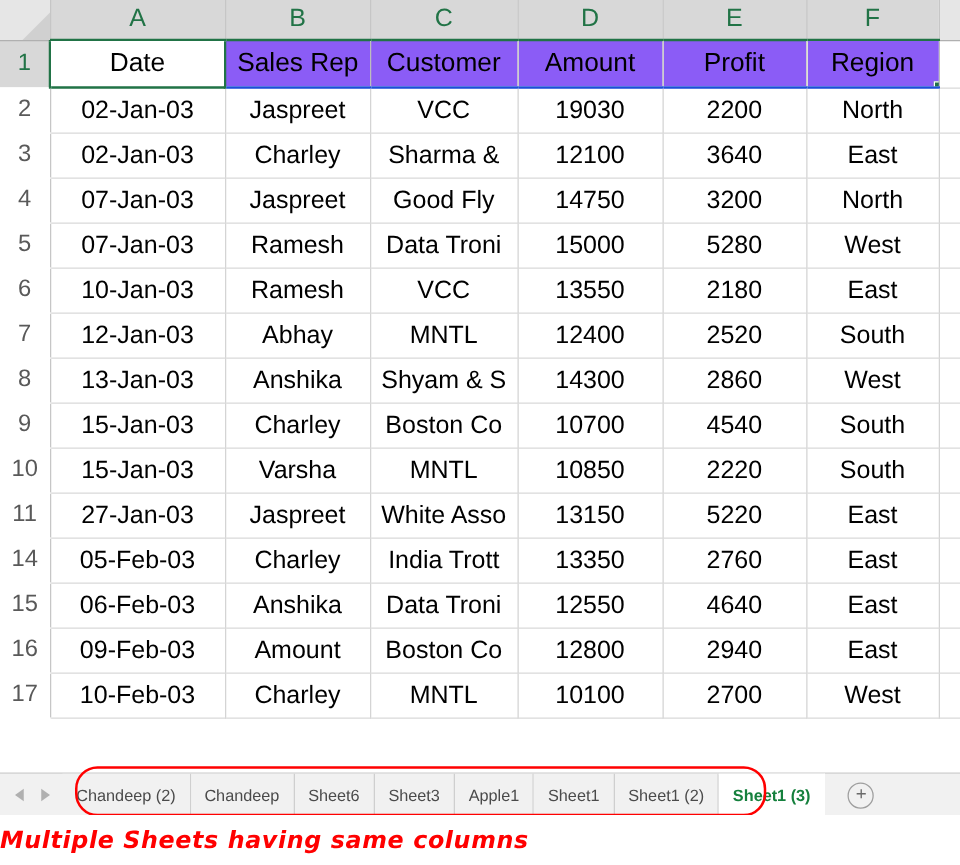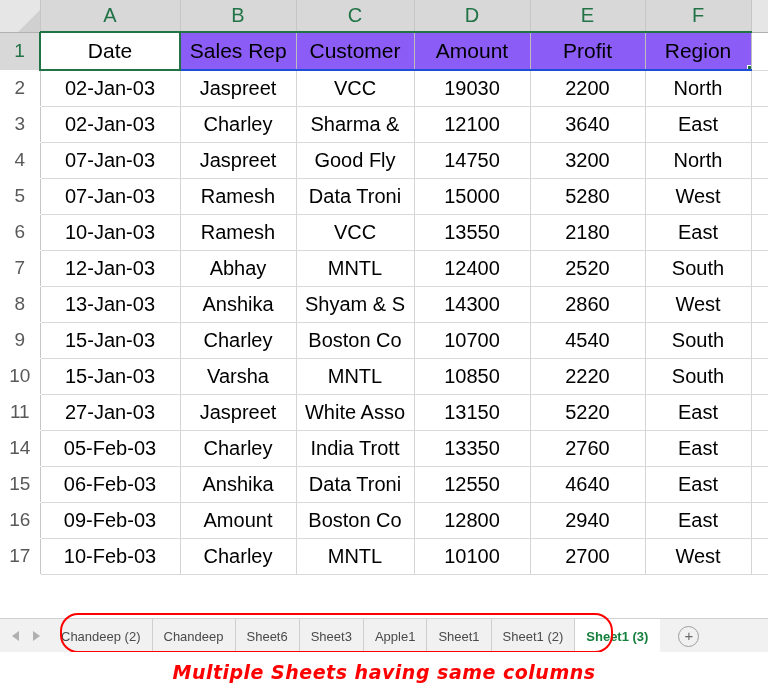--- a/index.html
+++ b/index.html
@@ -222,21 +222,20 @@
   
   #caption-band {
     position: absolute;
     left: 0;
     top: 652px;
     width: 768px;
     height: 40px;
     background: #ffffff;
     display: flex;
     align-items: center;
-    justify-content: center;
   }
   #caption-text {
     color: #ff0000;
     font-family: "DejaVu Sans", sans-serif;
     font-size: 19px;
     font-weight: bold;
     font-style: italic;
     letter-spacing: .5px;
   }
 </style>

